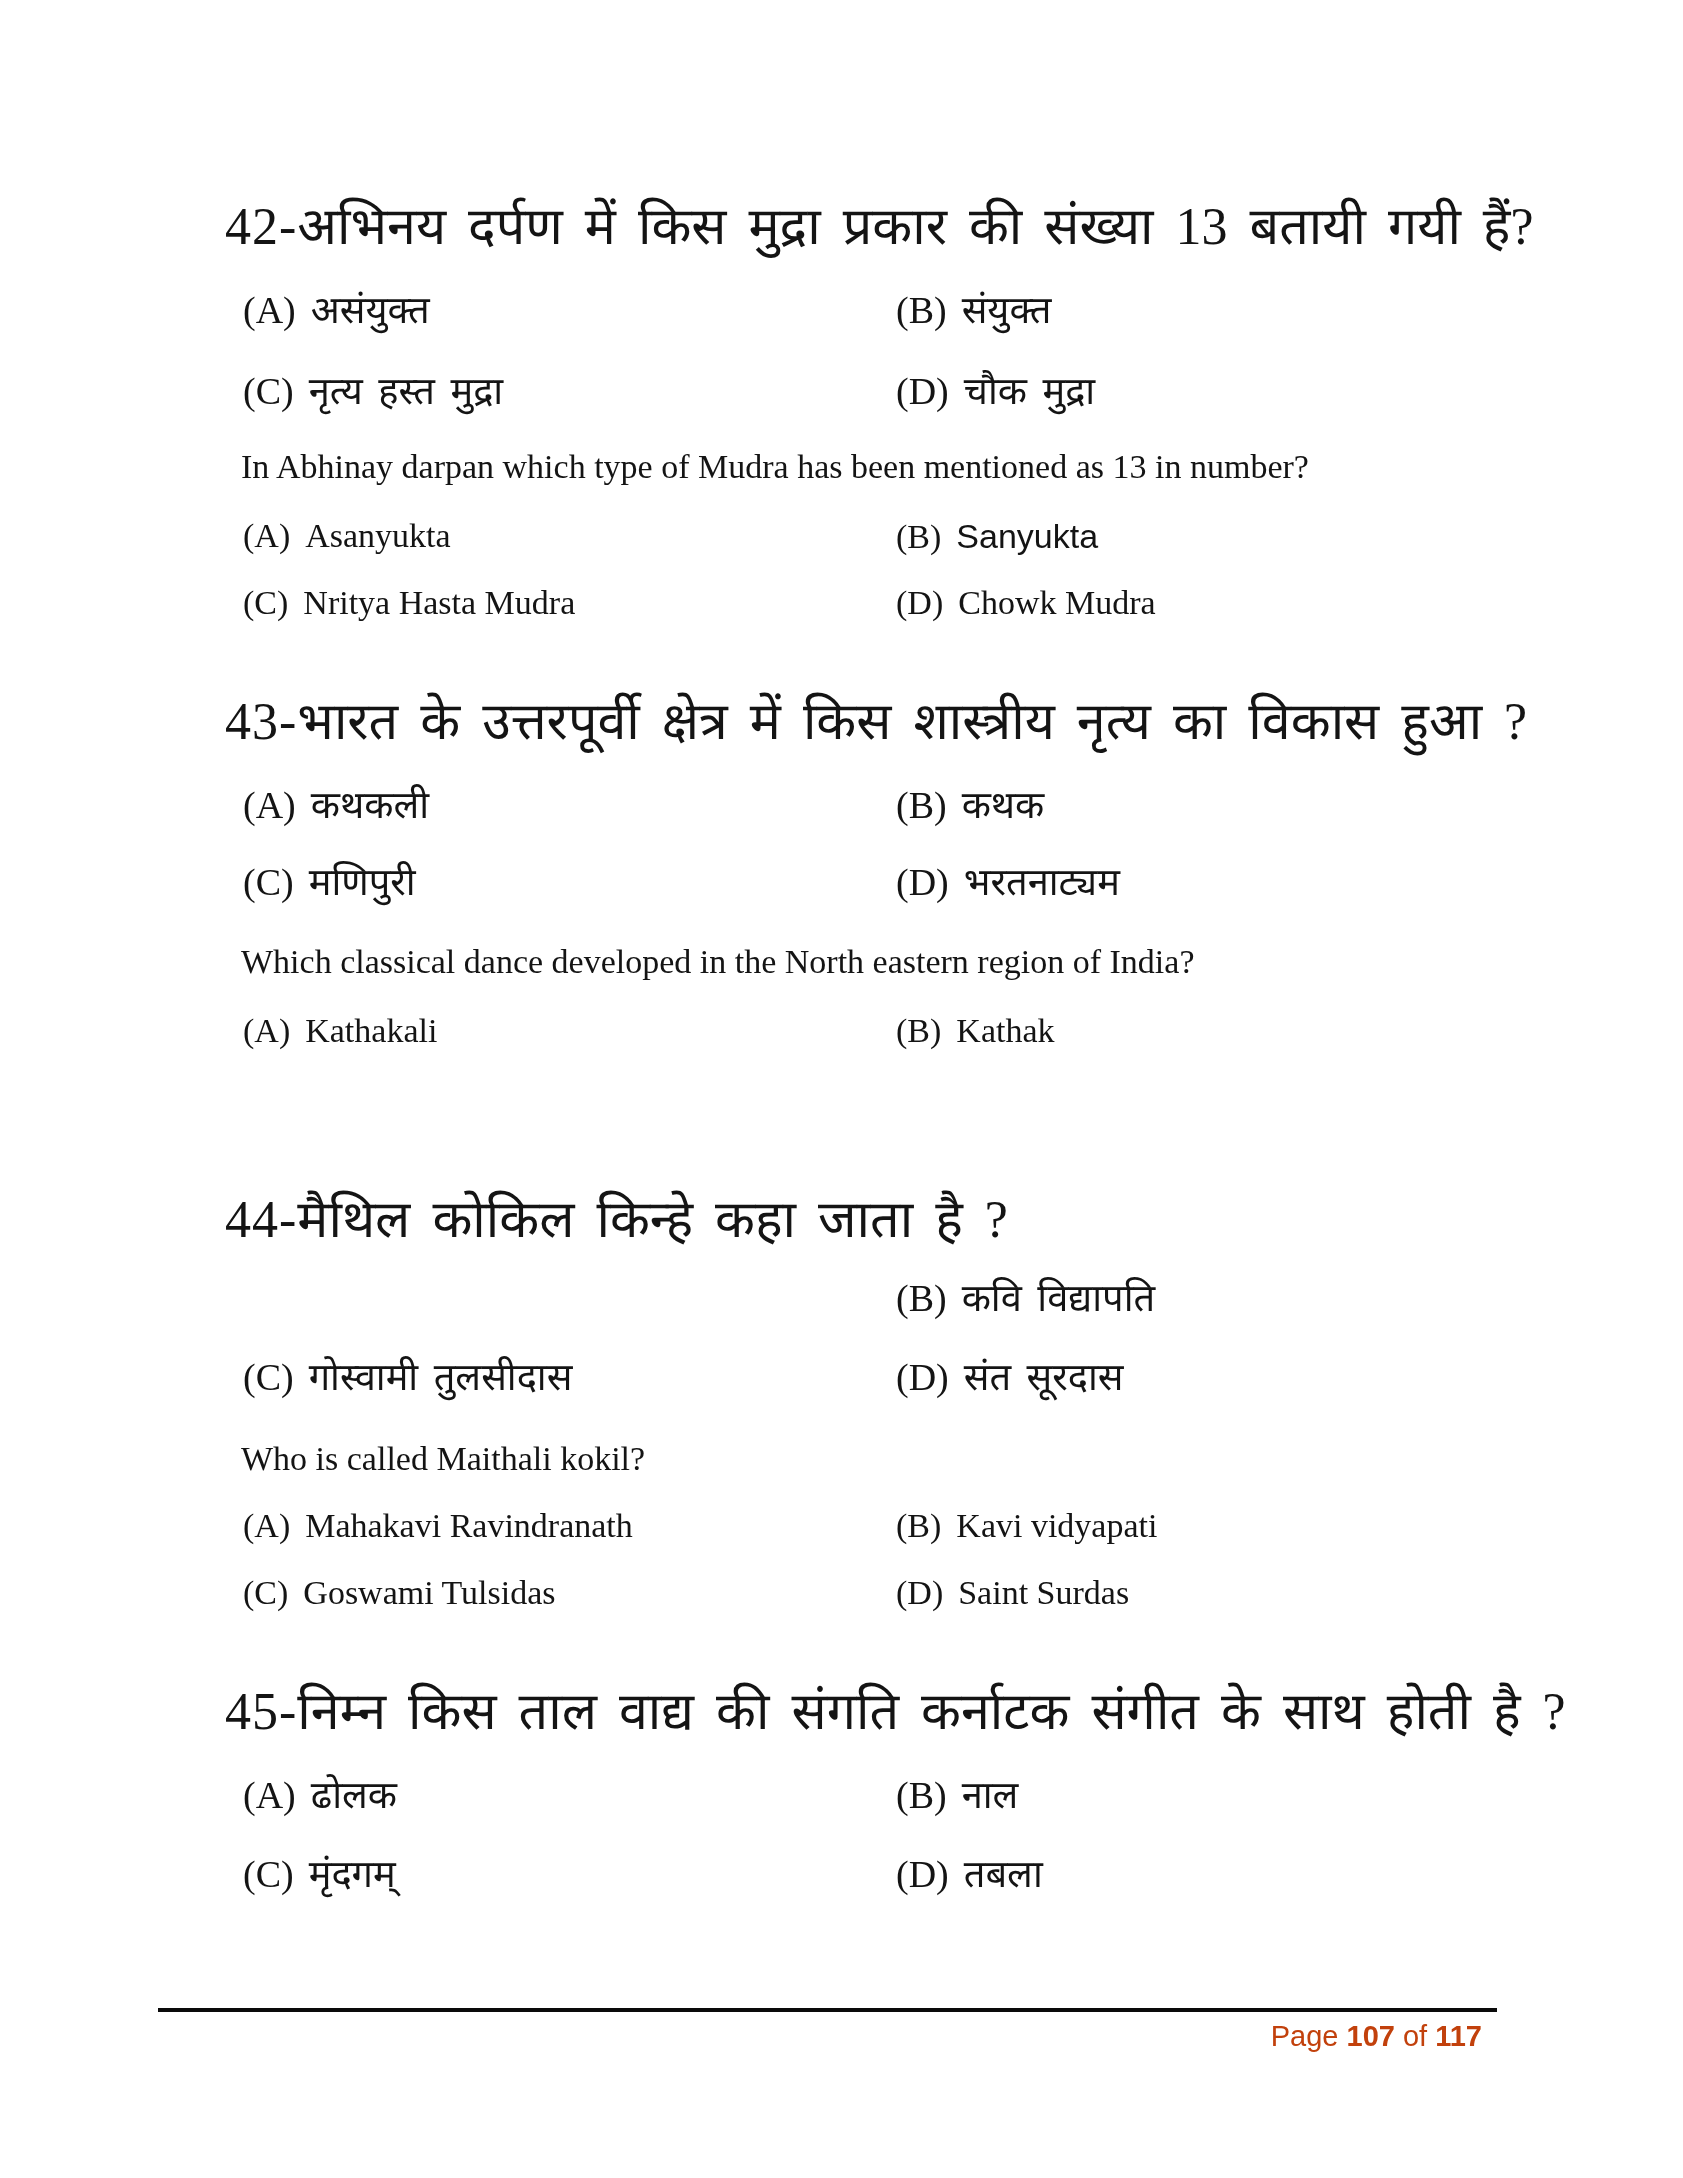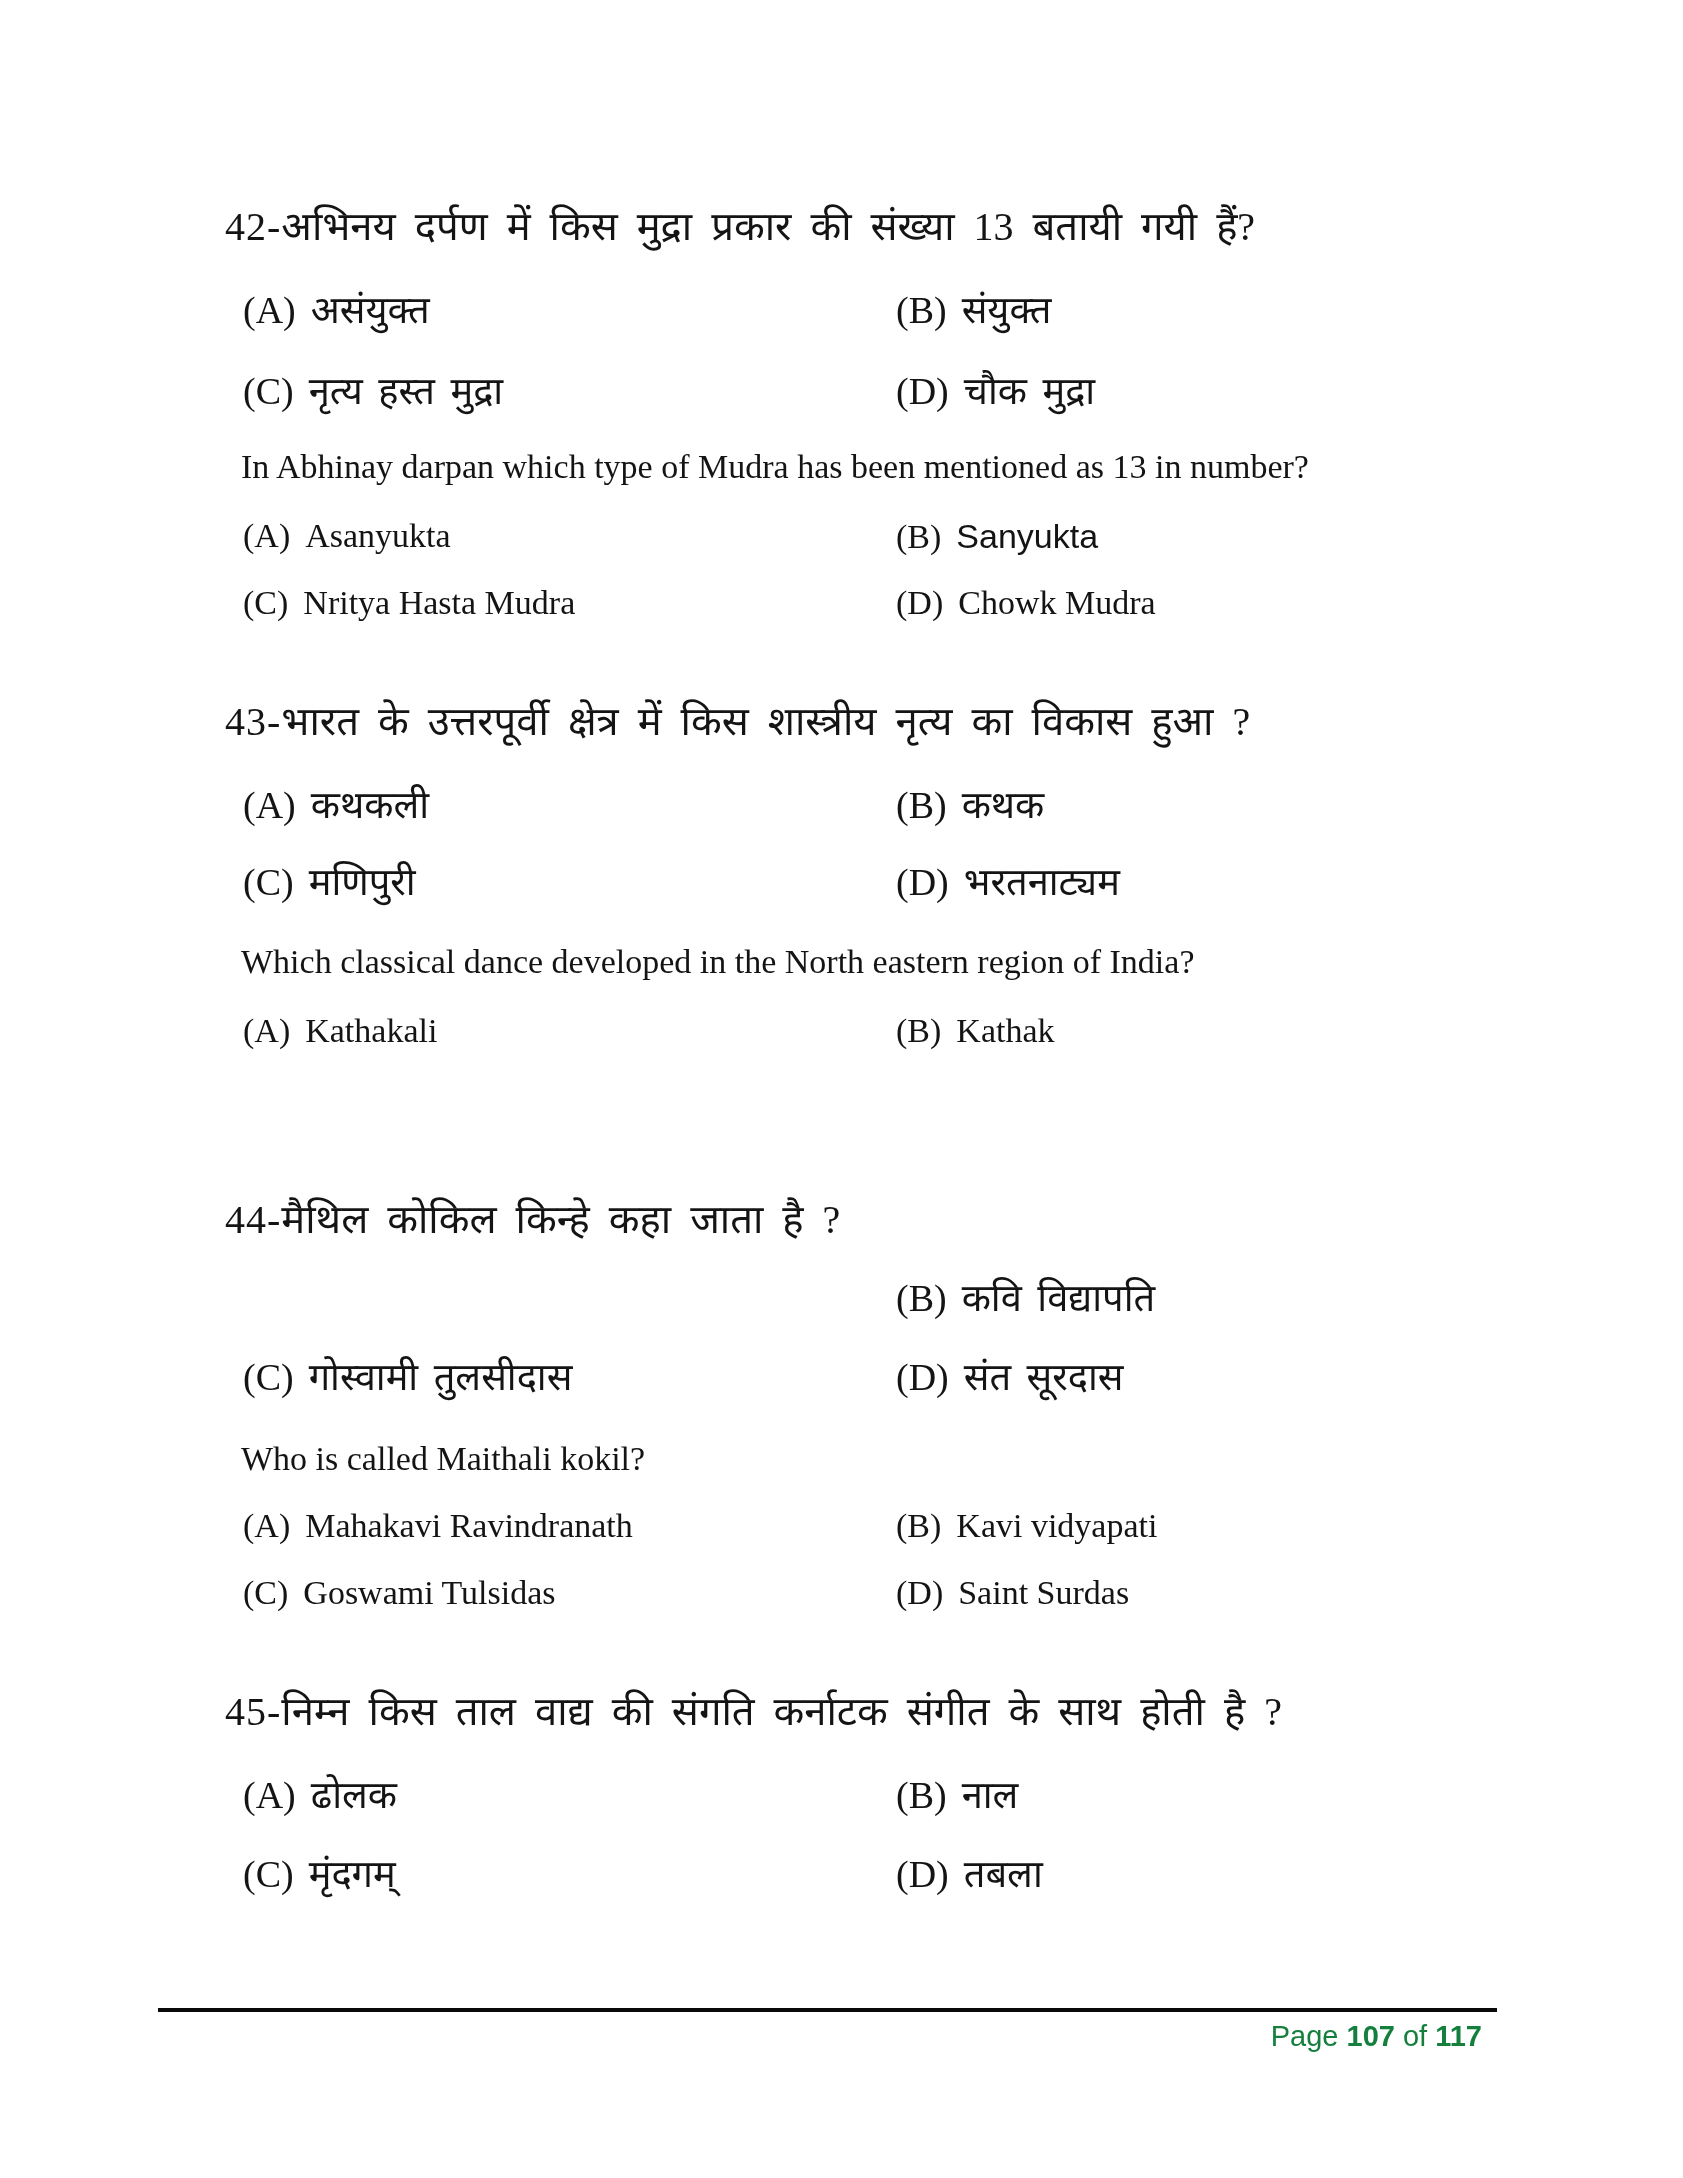--- a/index.html
+++ b/index.html
@@ -15,21 +15,21 @@
     overflow:hidden;
     background:#ffffff;
   }
   .line{
     position:absolute;
     white-space:nowrap;
   }
   
   .q-hi{
     left:225px;
-    font-size:40px;
+    font-size:52px;
     line-height:48px;
     word-spacing:9px;
   }
   .q-num{ letter-spacing:1px; }
   
   .q-en{
     left:241px;
     font-size:34px;
     line-height:42px;
   }
@@ -61,21 +61,21 @@
     left:158px; top:2008px;
     width:1339px; height:4px;
     background:#0a0a0a;
   }
   .footer-text{
     position:absolute;
     top:2018px; right:201px;
     font-family:"Liberation Sans","DejaVu Sans",sans-serif;
     font-size:29px;
     line-height:36px;
-    color:#15803d;
+    color:#c2410c;
   }
   .footer-text .b{ font-weight:bold; }
 </style>
 </head>
 <body>
 
 <div class="page">
 
   <div class="line q-hi" style="top:203px"><span class="q-num">42-</span><span>अभिनय दर्पण में किस मुद्रा प्रकार की संख्या 13 बतायी गयी हैं?</span></div>
 

